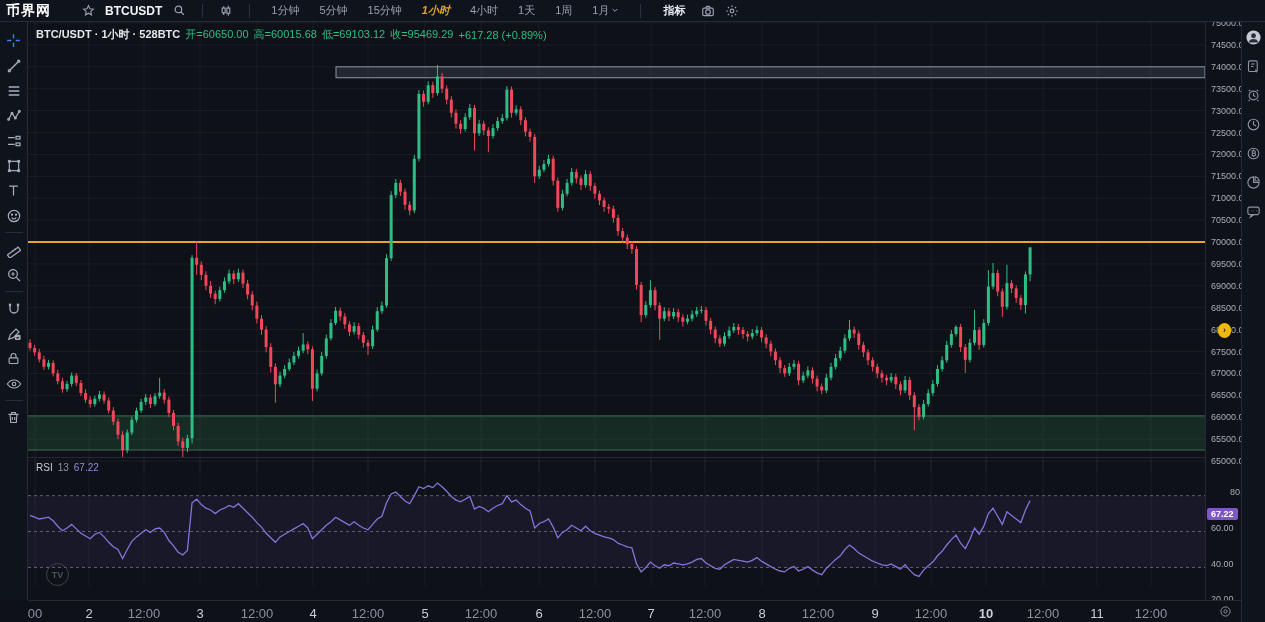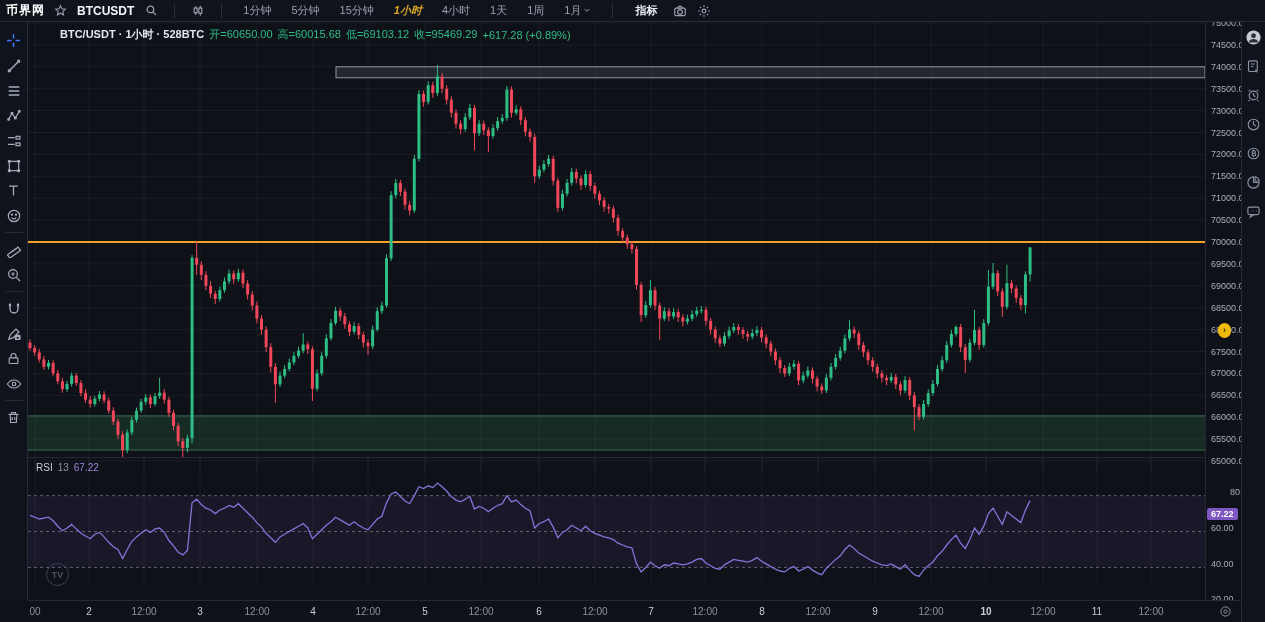--- a/index.html
+++ b/index.html
@@ -1,20 +1,20 @@
 <!DOCTYPE html>
 <html><head>
 <meta charset="utf-8">
 <style>
   html,body{margin:0;padding:0;background:#0b0e14;}
   *{box-sizing:border-box;font-family:"Liberation Sans",sans-serif;}
   #app{position:relative;width:1265px;height:622px;background:#0e1117;overflow:hidden;color:#d8dce6;}
   
   #topbar{position:absolute;left:0;top:0;width:1265px;height:22px;background:#0f131c;border-bottom:1px solid #262b38;display:flex;align-items:center;gap:6px;padding:0 6px;z-index:30;}
-  .brand{font-weight:bold;font-size:12px;color:#ffffff;letter-spacing:1px;margin-right:0;}
+  .brand{font-weight:bold;font-size:14px;color:#ffffff;letter-spacing:1px;margin-right:22px;}
   .tb-ico{width:18px;height:18px;display:flex;align-items:center;justify-content:center;color:#9aa0ae;cursor:pointer;}
   .tb-ico svg{display:block}
   .symbol{font-weight:bold;font-size:12px;color:#f2f4f8;margin:0 2px;cursor:pointer;}
   .vsep{width:1px;height:14px;background:#2a3040;margin:0 8px;}
   .tf{font-size:11px;color:#9aa0ae;padding:2px 7px;cursor:pointer;white-space:nowrap;}
   .tf.active{color:#d9a425;font-weight:bold;font-style:italic;}
   .tf-caret{display:inline-block;margin-left:2px;}
   .indicators{font-size:11px;font-weight:bold;color:#e8eaf0;padding:2px 8px;cursor:pointer;}
   
   #lefttb{position:absolute;left:0;top:22px;width:28px;height:578px;background:#0f131c;border-right:1px solid #262b38;display:flex;flex-direction:column;align-items:center;padding-top:6px;z-index:20;}
@@ -22,27 +22,27 @@
   .lt-btn.active{color:#3f7fff;}
   .lt-sep{width:18px;height:1px;background:#262b38;margin:4px 0;}
   
   #rightsb{position:absolute;right:0;top:22px;width:24px;height:600px;background:#0f131c;border-left:1px solid #262b38;display:flex;flex-direction:column;align-items:center;padding-top:5px;gap:9px;z-index:20;}
   .rs-btn{width:20px;height:20px;display:flex;align-items:center;justify-content:center;color:#8b92a0;cursor:pointer;}
   
   #main-pane{position:absolute;left:28px;top:22px;width:1177px;height:450px;}
   #rsi-pane{position:absolute;left:28px;top:457px;width:1177px;height:128px;border-top:1px solid #232936;}
   #axis-col{position:absolute;left:1205px;top:22px;width:36px;height:578px;background:#0e1117;border-left:1px solid #232936;font-size:9px;color:#a8adb8;z-index:10;}
   .ax-lbl{position:absolute;left:5px;white-space:nowrap;pointer-events:none;}
-  #time-axis{position:absolute;left:28px;top:600px;width:1177px;height:22px;border-top:1px solid #232936;background:#0e1117;font-size:10px;color:#8b92a0;z-index:10;}
+  #time-axis{position:absolute;left:28px;top:600px;width:1177px;height:22px;border-top:1px solid #232936;background:#0e1117;font-size:13px;color:#8b92a0;z-index:10;}
   .tx-lbl{position:absolute;top:5px;transform:translateX(-50%);pointer-events:none;}
   .tx-lbl.major{color:#c9cdd6;}
   #ta-corner{position:absolute;left:1205px;top:600px;width:60px;height:22px;border-top:1px solid #232936;background:#0e1117;display:flex;align-items:center;justify-content:flex-start;padding-left:14px;z-index:11;}
   
   #legend{position:absolute;left:8px;top:5px;display:flex;align-items:center;gap:5px;font-size:11px;z-index:5;pointer-events:none;white-space:nowrap;}
-  #legend .lg-main{color:#e3e6ec;font-weight:bold;margin-left:24px;}
+  #legend .lg-main{color:#e3e6ec;font-weight:bold;}
   #legend .lg-val{color:#2ebd85;}
   #rsi-legend{position:absolute;left:8px;top:4px;display:flex;align-items:center;gap:5px;font-size:10px;z-index:5;pointer-events:none;}
   #rsi-legend .r-t{color:#c9cdd6;}
   #rsi-legend .r-p{color:#8b92a0;}
   #rsi-legend .r-v{color:#9986e0;}
   .price-pill{position:absolute;left:1px;width:13px;height:15px;background:#f0b90b;border-radius:7px;color:#3a2f00;font-size:9px;font-weight:bold;display:flex;align-items:center;justify-content:center;}
   .rsi-badge{position:absolute;left:1px;padding:1px 4px;background:#7e57c2;border-radius:2px;color:#fff;font-size:9px;font-weight:bold;}
   #tv-mark{position:absolute;left:18px;top:105px;width:23px;height:23px;border:1.5px solid #3a4152;border-radius:50%;color:#4a5164;display:flex;align-items:center;justify-content:center;font-size:9px;font-weight:bold;z-index:4;}
   svg{display:block}
 </style>

